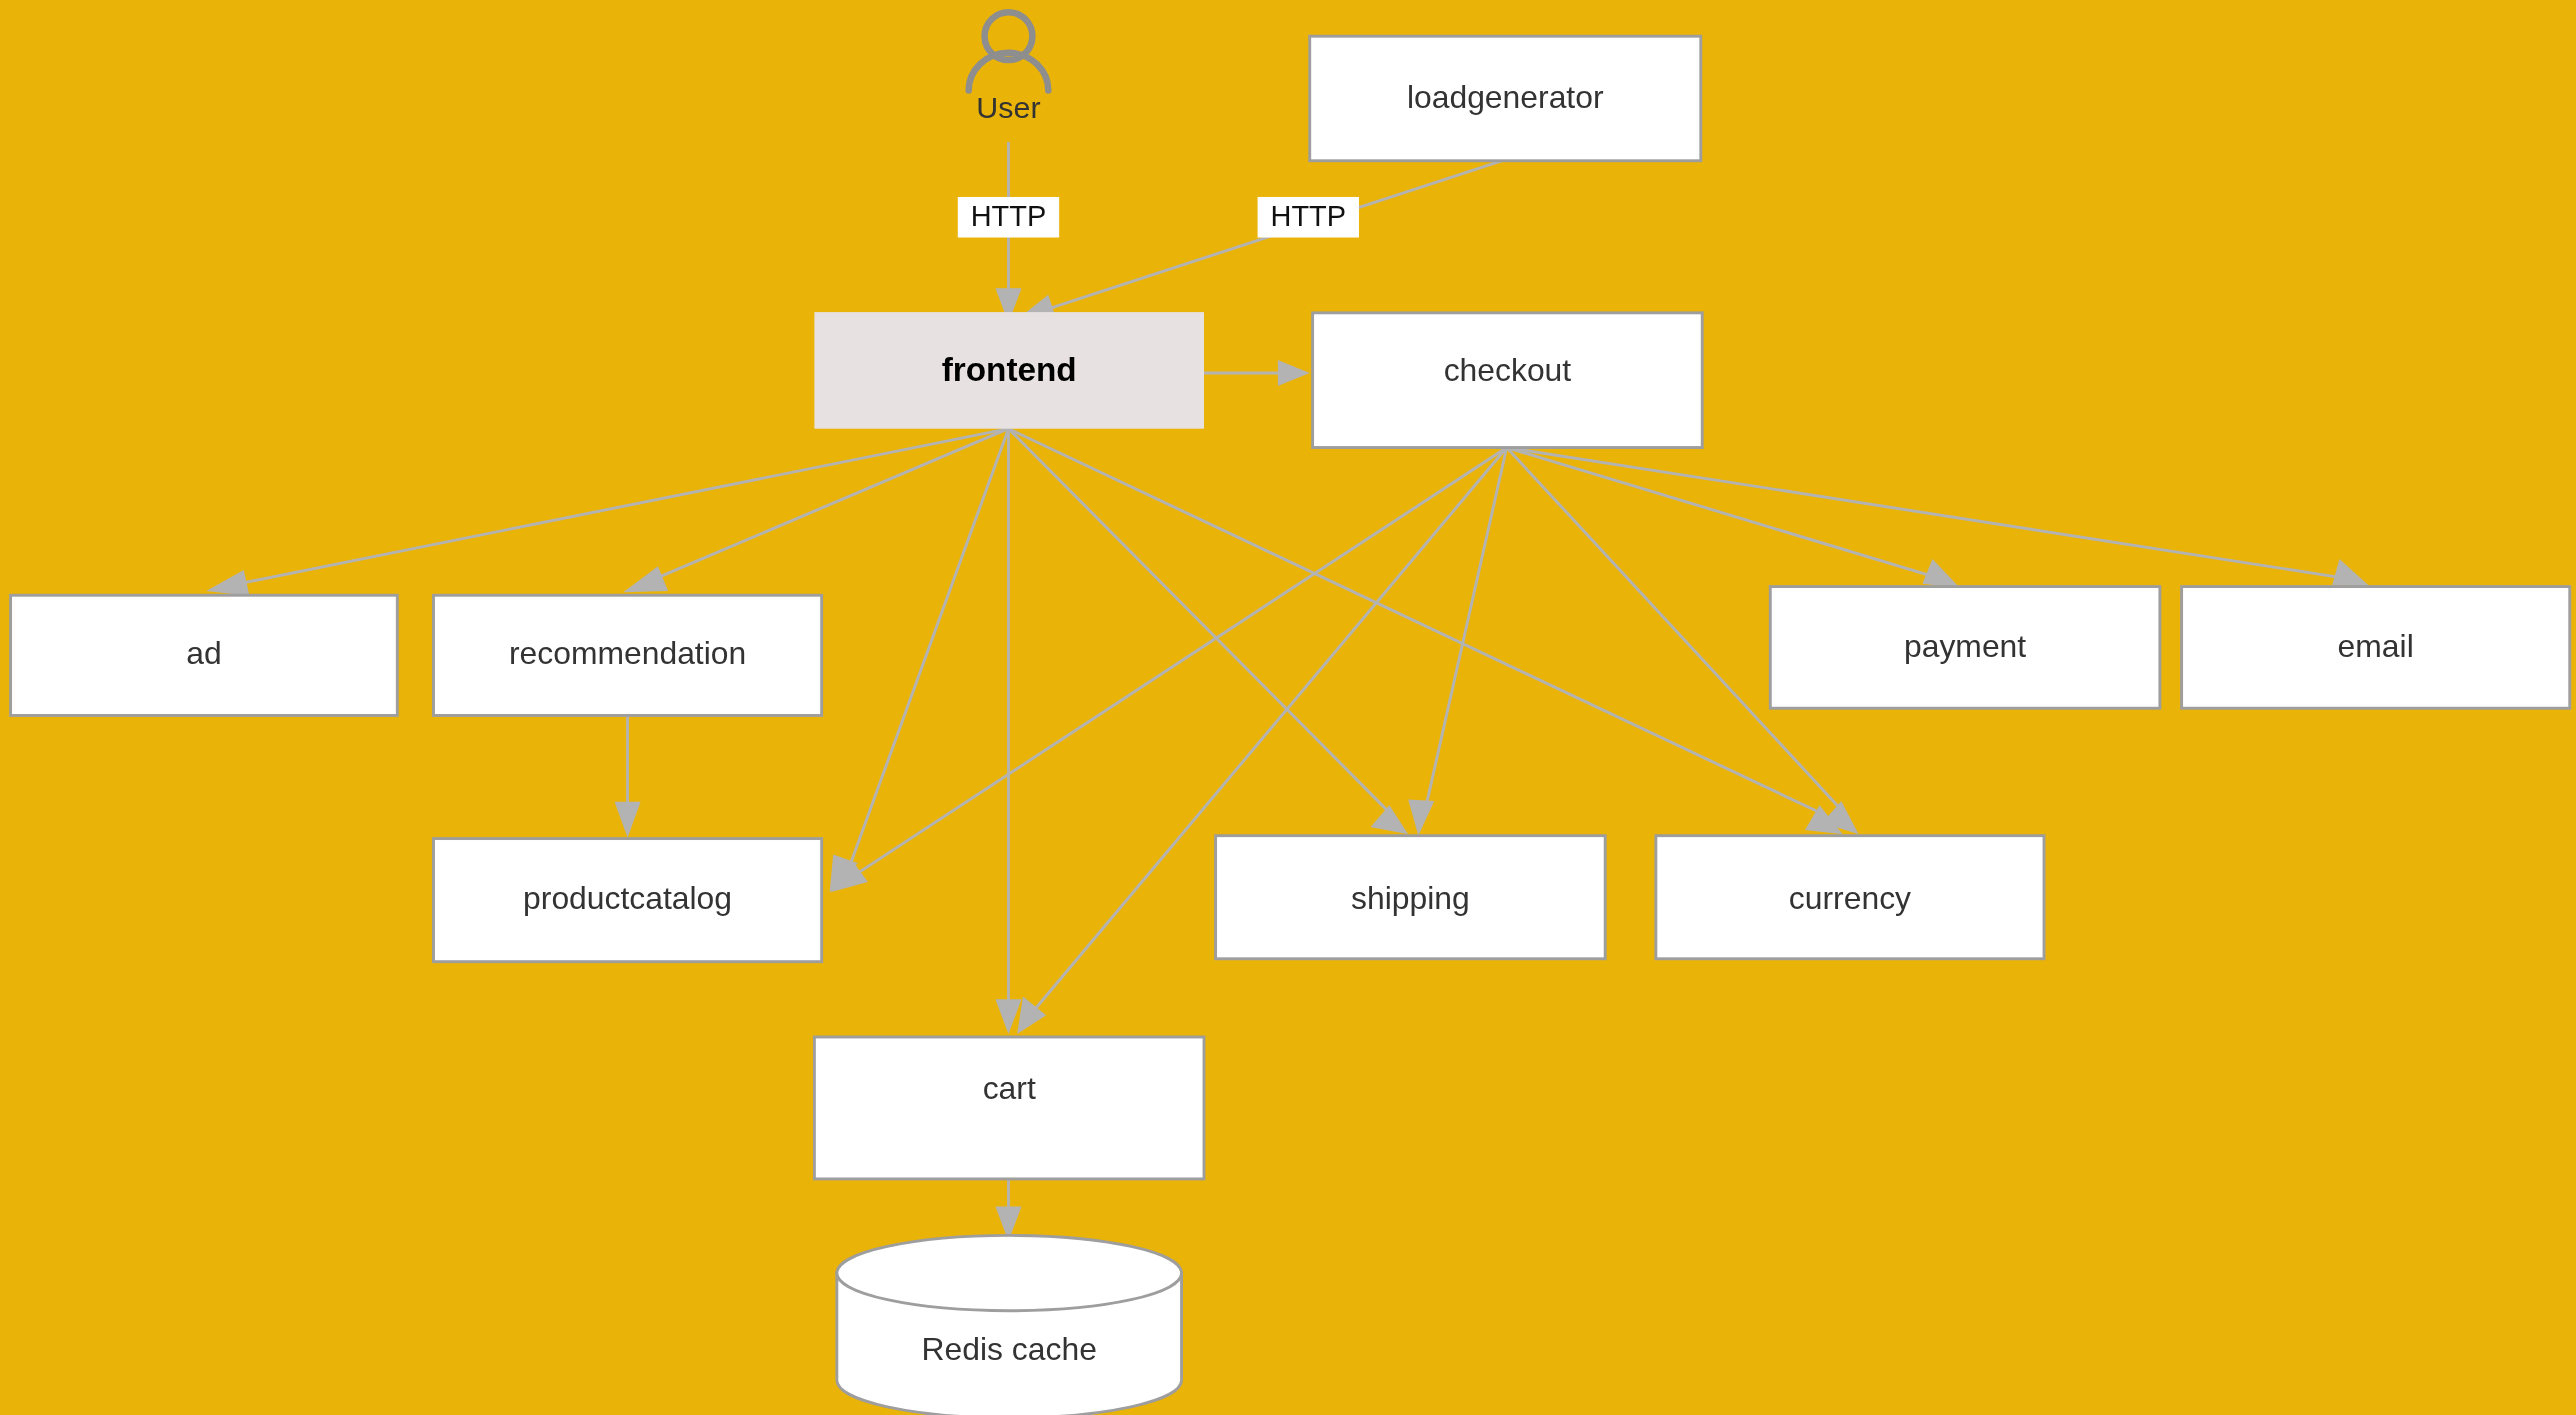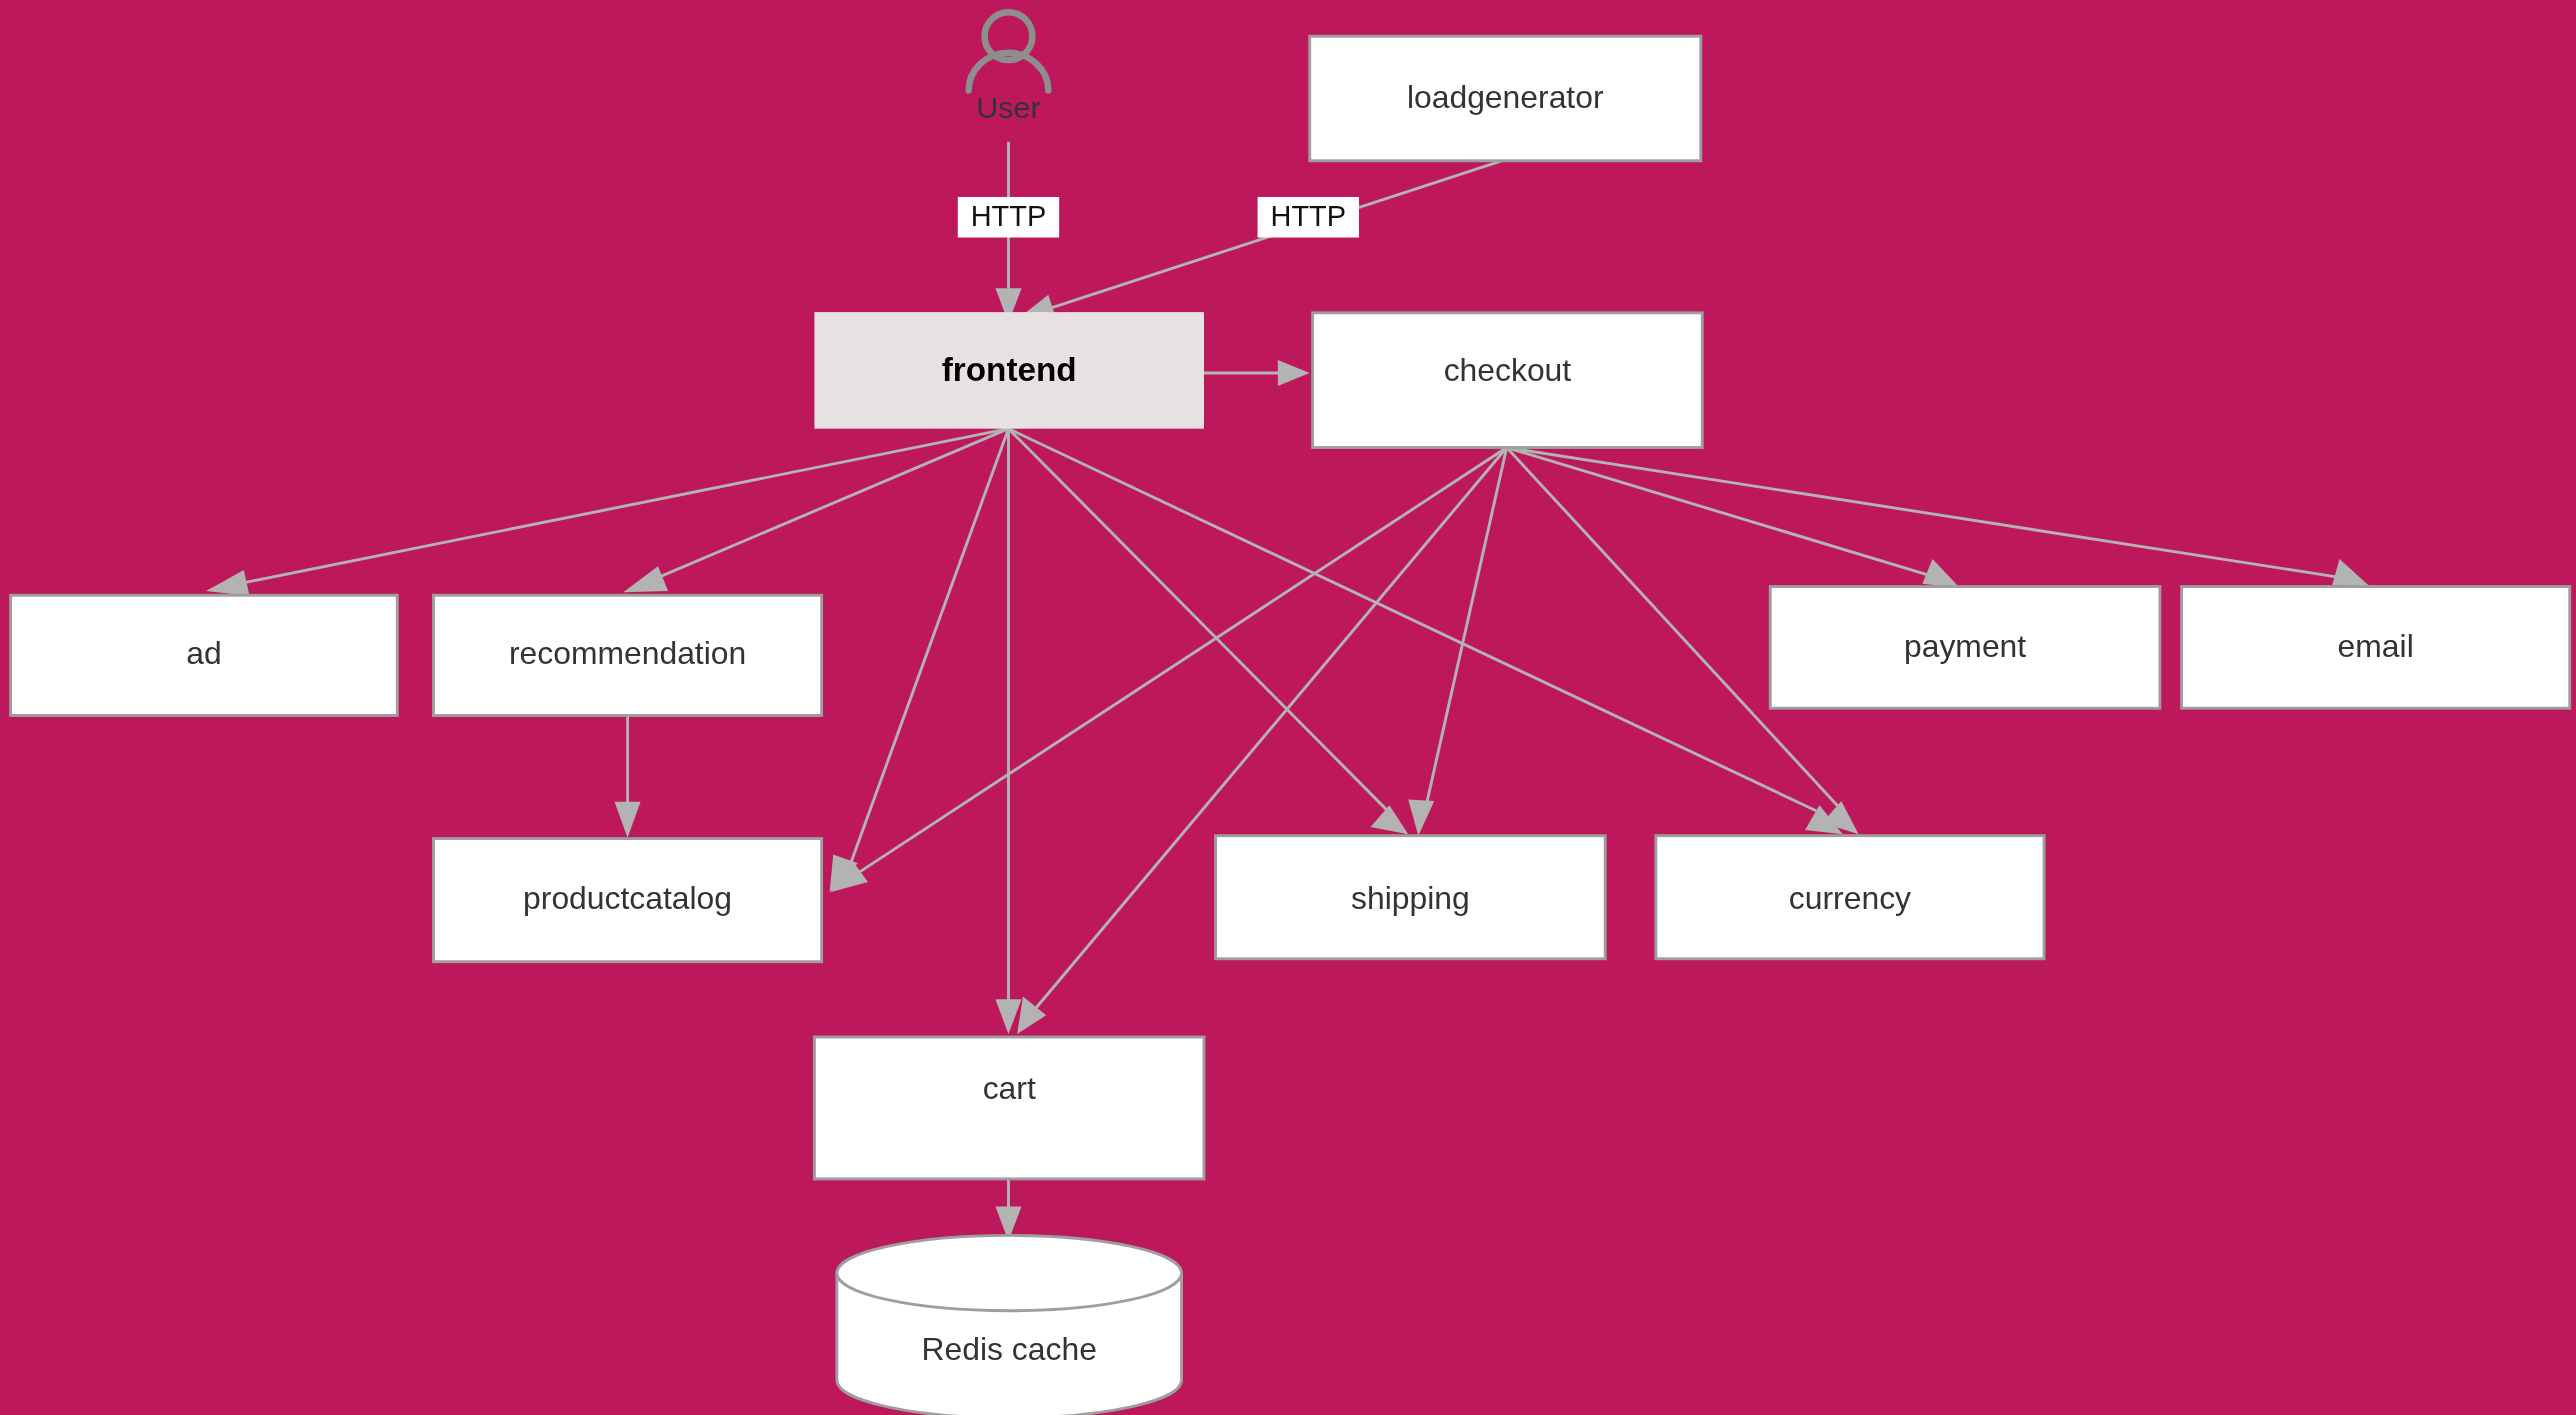--- a/index.html
+++ b/index.html
@@ -1,17 +1,17 @@
 <!DOCTYPE html>
 <html style="font-size:11.6px"><head>
 <meta charset="utf-8">
 <style>
   html,body{margin:0;padding:0;background:#ffffff;}
   body{font-family:"Liberation Sans","DejaVu Sans",sans-serif;}
-  #stage{position:relative;width:2576px;height:1415px;background:#be185d;overflow:hidden;}
+  #stage{position:relative;width:2576px;height:1415px;background:#eab308;overflow:hidden;}
   svg#diagram{position:absolute;top:0;left:0;width:2576px;height:1415px;display:block;}
   .node-rect{fill:#ffffff;stroke:#9e9e9e;stroke-width:4;}
   .node-rect.accent{fill:#e8e1e2;stroke:none;}
   .node-label{font-family:"Liberation Sans","DejaVu Sans",sans-serif;font-size:44px;fill:#333333;text-anchor:middle;dominant-baseline:middle;}
   .node-label.bold{font-weight:bold;fill:#000000;font-size:46px;}
   .edge{stroke:#b3b3b3;stroke-width:4;fill:none;}
   .edge-head{fill:#b3b3b3;}
   .edge-label{font-family:"Liberation Sans","DejaVu Sans",sans-serif;font-size:40px;fill:#111111;text-anchor:middle;dominant-baseline:middle;}
   .edge-label-bg{fill:#ffffff;}
   .actor-stroke{stroke:#8e8e8e;stroke-width:9;fill:none;stroke-linecap:round;}

